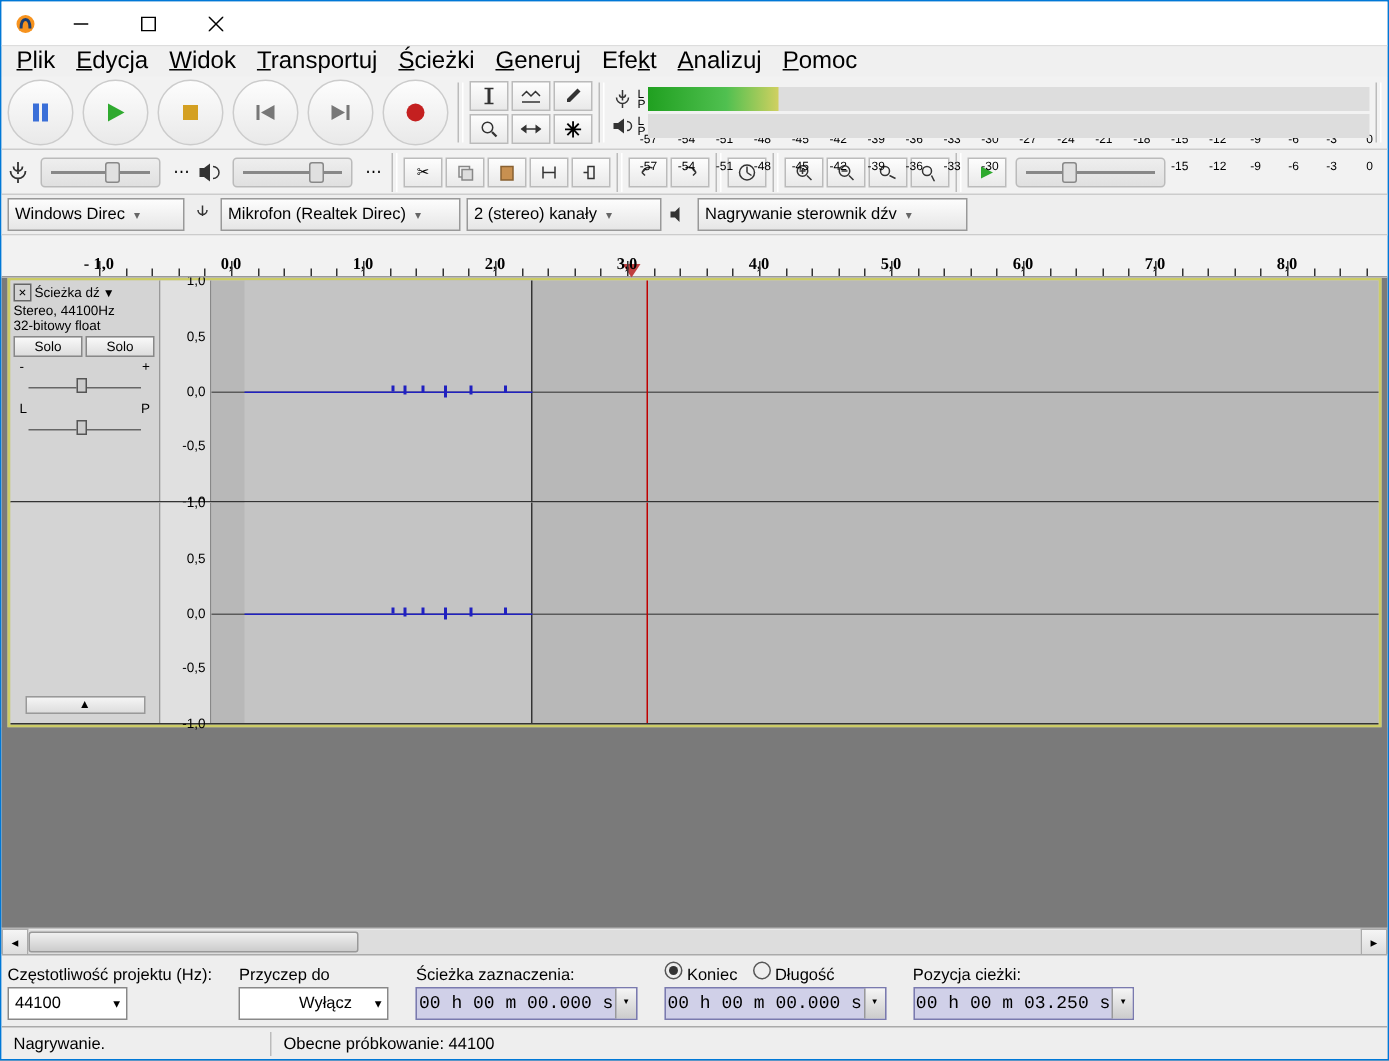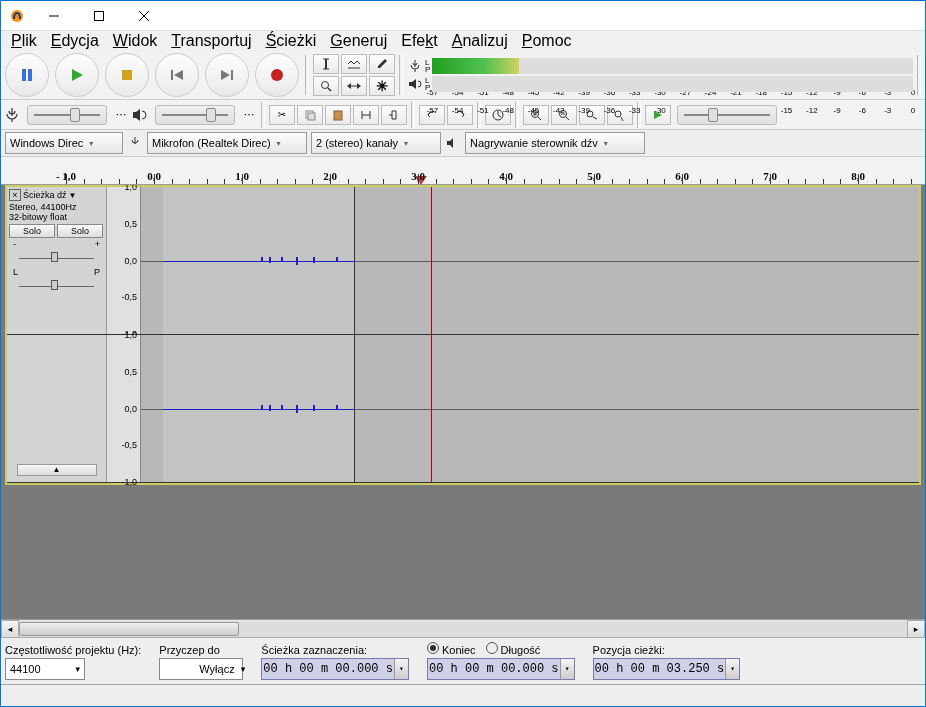--- a/index.html
+++ b/index.html
@@ -535,21 +535,21 @@
 <div class="bottom-panel">
   <div class="bp-group">
     <div class="bp-label">Częstotliwość projektu (Hz):</div>
     <div class="selectbox" style="width:80px;">
         <span>44100</span>
         <span style="margin-left:auto;font-size:9px;">▾</span>
       </div>
   </div>
   <div class="bp-group">
     <div class="bp-label">Przyczep do</div>
-    <div class="selectbox" style="width:84px;padding-left:39px;">
+    <div class="selectbox" style="width:100px;padding-left:39px;">
         <span>Wyłącz</span>
         <span style="margin-left:auto;font-size:9px;">▾</span>
       </div>
   </div>
   <div class="bp-group">
     <div class="bp-label">Ścieżka zaznaczenia:</div>
     <div class="spinner">
         <span>00 h 00 m 00.000 s</span>
         <div class="spinner-arr">▾</div>
       </div>
@@ -567,13 +567,15 @@
   <div class="bp-group">
     <div class="bp-label">Pozycja cieżki:</div>
     <div class="spinner">
         <span>00 h 00 m 03.250 s</span>
         <div class="spinner-arr">▾</div>
       </div>
   </div>
 </div>
 
 <div class="statusbar">
+  <div class="status-cell" style="width:180px;">Nagrywanie.</div>
+  <div class="status-cell" style="width:170px;border-right:none;">Obecne próbkowanie: 44100</div>
 </div>
 
 </body></html>

